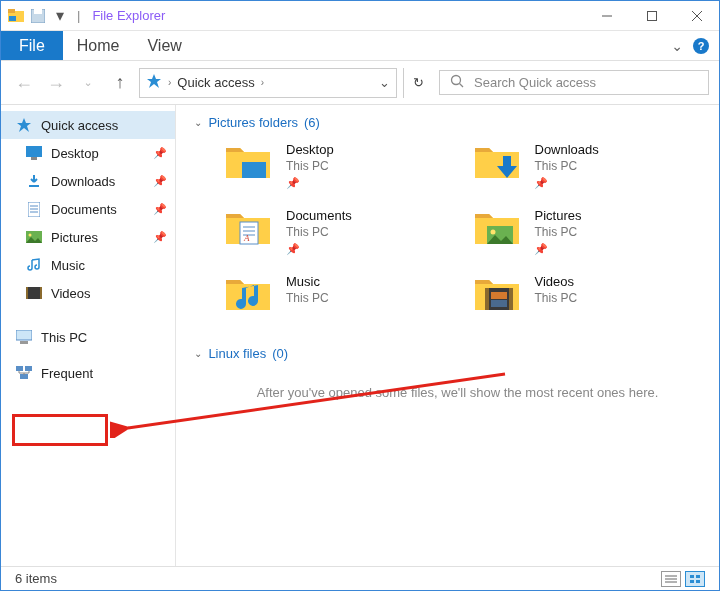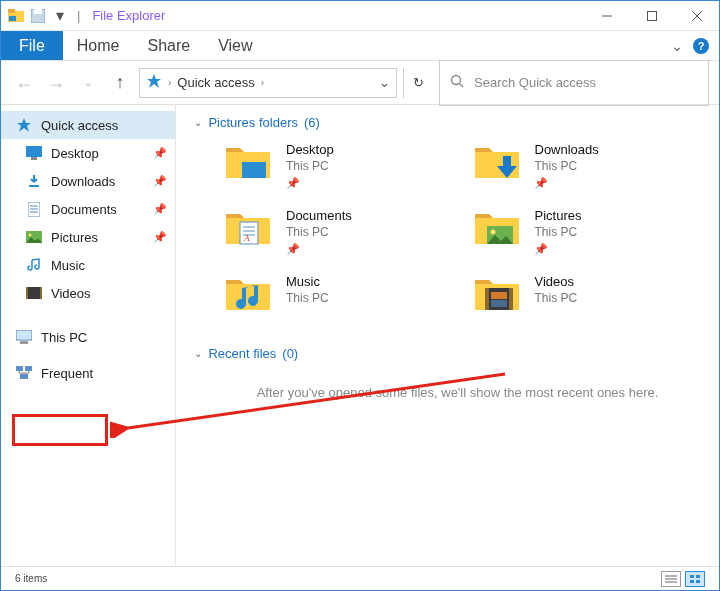--- a/index.html
+++ b/index.html
@@ -17,40 +17,40 @@
   .ribbon-collapse { margin-left: auto; display: flex; align-items: center; padding: 0 10px; color: #666; gap: 10px; }
   .help-icon { width: 16px; height: 16px; border-radius: 50%; background: #1979ca; color: #fff; display: flex; align-items: center; justify-content: center; font-size: 11px; font-weight: bold; }
   .addrbar { height: 44px; display: flex; align-items: center; padding: 6px 10px; gap: 6px; border-bottom: 1px solid #e0e0e0; }
   .nav-btn { width: 26px; height: 26px; display: flex; align-items: center; justify-content: center; color: #bbb; font-size: 18px; }
   .nav-btn.enabled { color: #555; }
   .addr-box { flex: 1; height: 30px; border: 1px solid #ccc; display: flex; align-items: center; padding: 0 6px; gap: 6px; }
   .addr-box .crumb { color: #333; }
   .addr-box .chev { color: #777; font-size: 10px; }
   .addr-actions { margin-left: auto; display: flex; align-items: center; gap: 10px; }
   .refresh-sep { border-left: 1px solid #ccc; height: 30px; width: 30px; display:flex; align-items:center; justify-content:center; color:#444;}
-  .search-box { width: 270px; height: 46px; border: 1px solid #ccc; display: flex; align-items: center; padding: 0 10px; gap: 10px; color: #888; }
+  .search-box { width: 270px; height: 25px; border: 1px solid #ccc; display: flex; align-items: center; padding: 0 10px; gap: 10px; color: #888; }
   .main { display: flex; height: calc(591px - 30px - 30px - 44px - 24px - 2px); }
   .sidebar { width: 175px; border-right: 1px solid #e5e5e5; padding-top: 6px; overflow: hidden; }
   .side-item { height: 28px; display: flex; align-items: center; padding-left: 24px; gap: 8px; font-size: 13px; color: #222; position: relative; }
   .side-item.sel { background: #d9eaf7; }
   .side-item .pin { margin-left: auto; margin-right: 8px; color: #888; font-size: 11px; }
   .side-group-top { padding-left: 14px; }
   .side-icon { width: 18px; height: 18px; display:flex; align-items:center; justify-content:center; }
   .side-spacer { height: 8px; }
   .content { flex: 1; padding: 10px 18px; position: relative; }
   .section-head { color: #1b6ec2; font-size: 13px; display: flex; align-items: center; gap: 6px; margin-bottom: 12px; }
   .section-head .tw { font-size: 10px; color: #666; }
   .folder-grid { display: grid; grid-template-columns: 1fr 1fr; gap: 18px 20px; margin-left: 30px; margin-bottom: 28px; }
   .folder-item { display: flex; align-items: flex-start; gap: 14px; }
   .folder-icon { width: 48px; height: 44px; position:relative; }
   .folder-meta .name { font-size: 13px; color: #111; }
   .folder-meta .loc { font-size: 12px; color: #777; margin-top: 2px; }
   .folder-meta .pin { color: #888; font-size: 11px; margin-top: 4px; }
   .recent-empty { text-align: center; color: #888; font-size: 13px; margin-top: 24px; margin-left: 20px; }
-  .statusbar { height: 24px; border-top: 1px solid #e0e0e0; display: flex; align-items: center; padding: 0 14px; font-size: 10px; color: #444; }
+  .statusbar { height: 24px; border-top: 1px solid #e0e0e0; display: flex; align-items: center; padding: 0 14px; font-size: 13px; color: #444; }
   .status-view { margin-left: auto; display:flex; gap:4px; }
   .view-btn { width:20px; height:16px; border:1px solid #999; display:flex; align-items:center; justify-content:center; }
   .view-btn.active { background:#cde6f7; border-color:#2a8dd4; }
   .highlight-box { position: absolute; border: 3px solid #e2231a; pointer-events: none; }
   .arrow-svg { position: absolute; pointer-events: none; }
   
   .folder-base { fill: #ffcf48; }
   .folder-tab { fill: #e8a93a; }
 </style>
 </head>
@@ -91,21 +91,20 @@
           <line x1="0" y1="0" x2="10" y2="10" stroke="#555"></line>
           <line x1="10" y1="0" x2="0" y2="10" stroke="#555"></line>
         </svg>
       </div>
   </div>
 </div>
 
 <div class="ribbon-tabs">
   <div class="ribbon-tab file">File</div>
   <div class="ribbon-tab">Home</div>
-  <div class="ribbon-tab">Share</div>
   <div class="ribbon-tab">View</div>
   <div class="ribbon-collapse">
     <span style="font-size:14px;">⌄</span>
     <span class="help-icon">?</span>
   </div>
 </div>
 
 <div class="addrbar">
   <div class="nav-btn">←</div>
   <div class="nav-btn">→</div>
@@ -338,21 +337,21 @@
         </div>
         <div class="folder-meta">
           <div class="name">Videos</div>
           <div class="loc">This PC</div>
         </div>
       </div>
     </div>
 
     <div class="section-head">
       <span class="tw">⌄</span>
-      <span>Recent files</span>
+      <span>Linux files</span>
       <span>(0)</span>
     </div>
     <div class="recent-empty">After you've opened some files, we'll show the most recent ones here.</div>
   </div>
 </div>
 
 <div class="statusbar">
   <span>6 items</span>
   <div class="status-view">
     <div class="view-btn">

